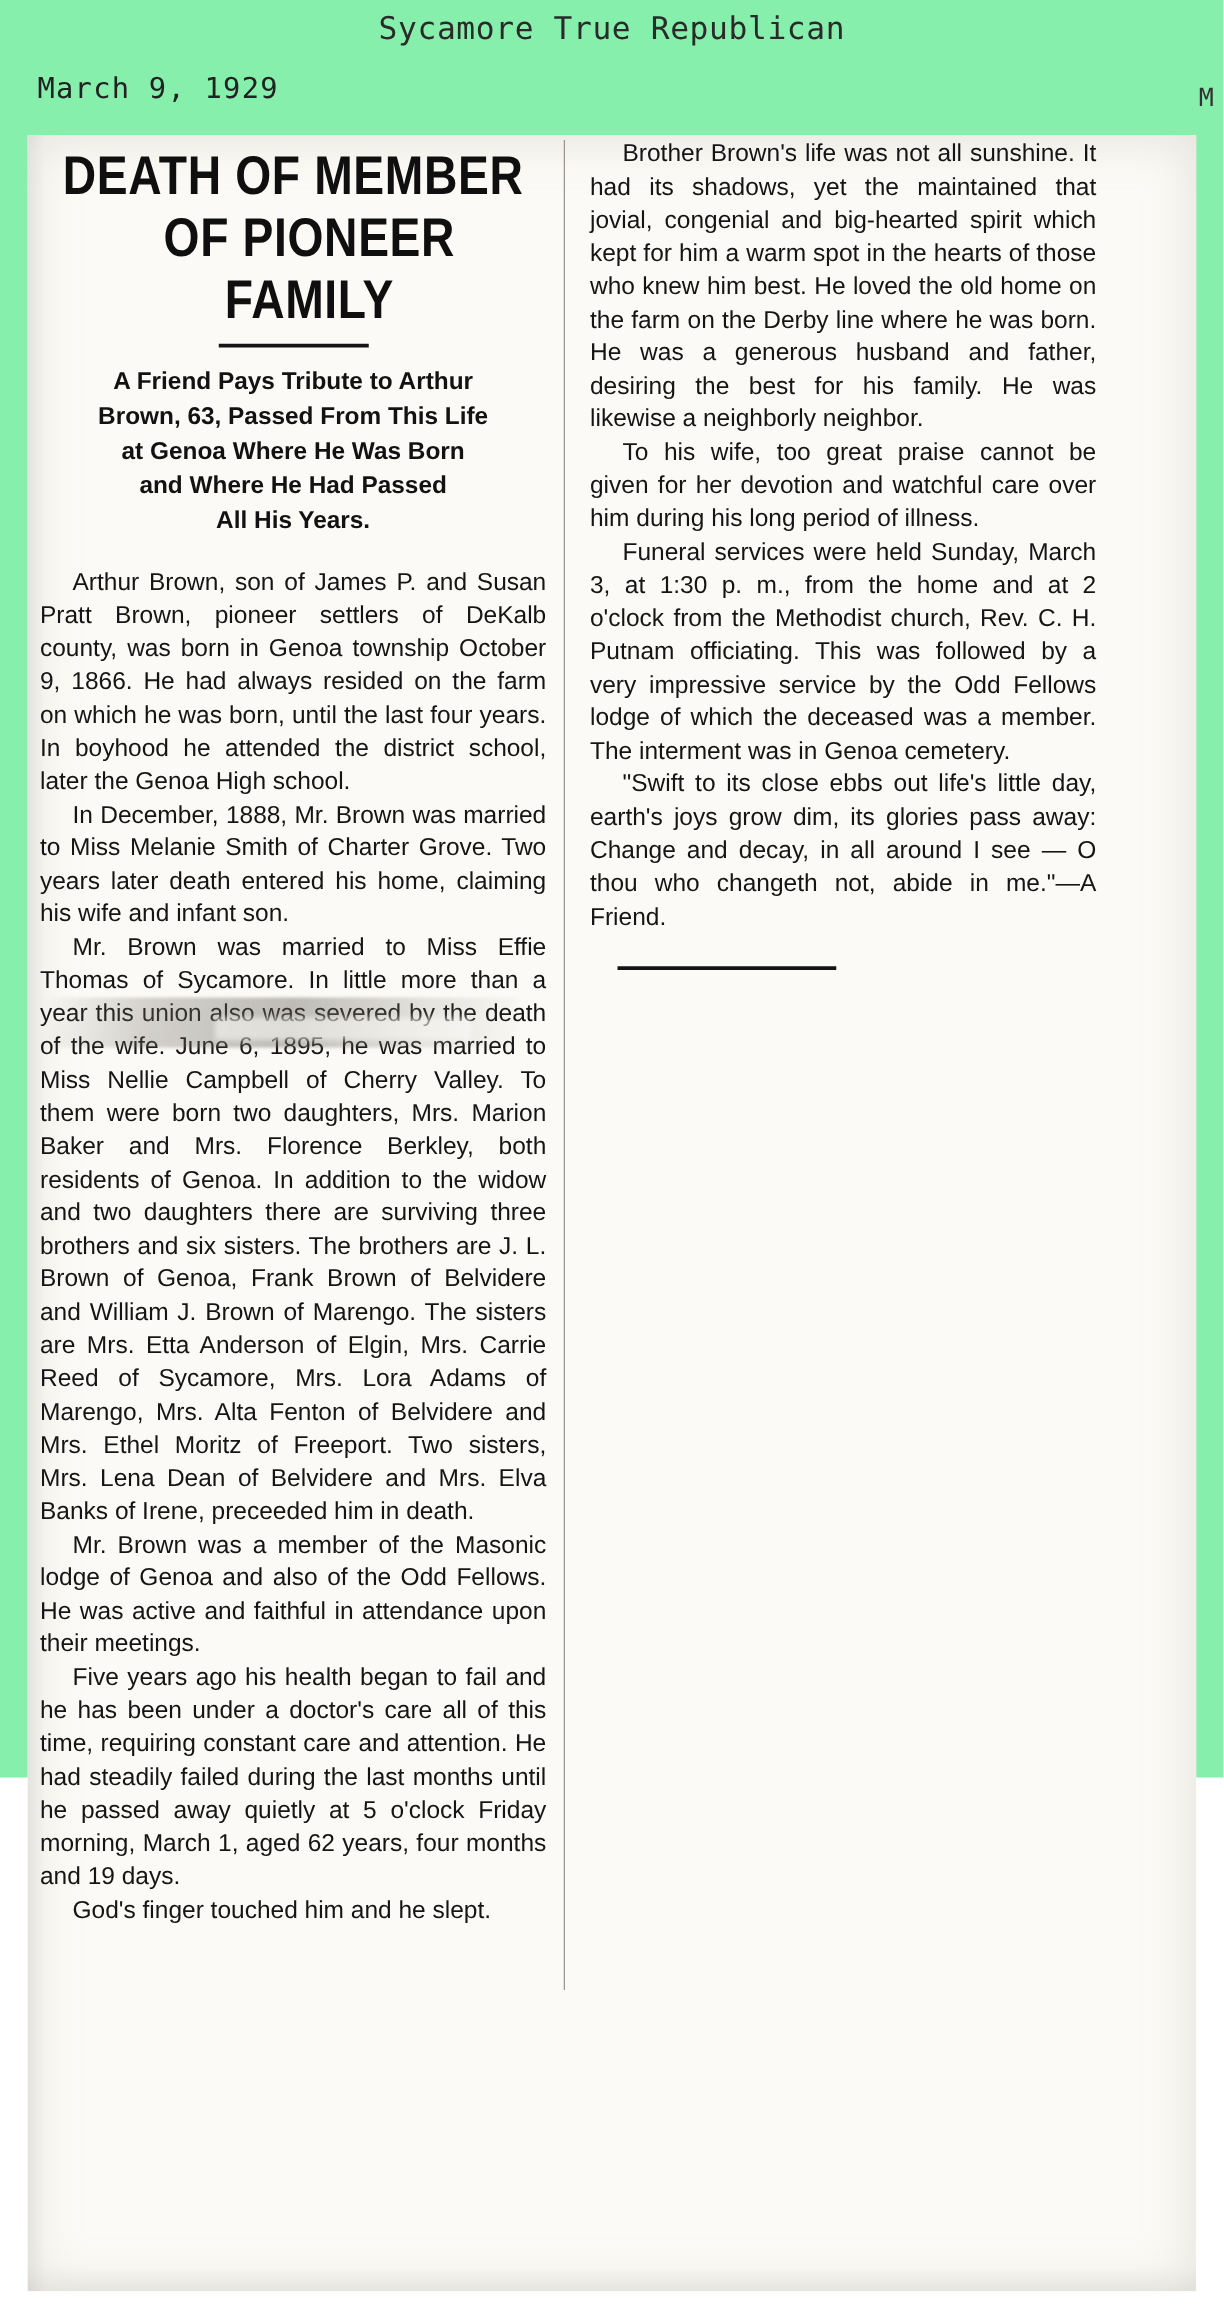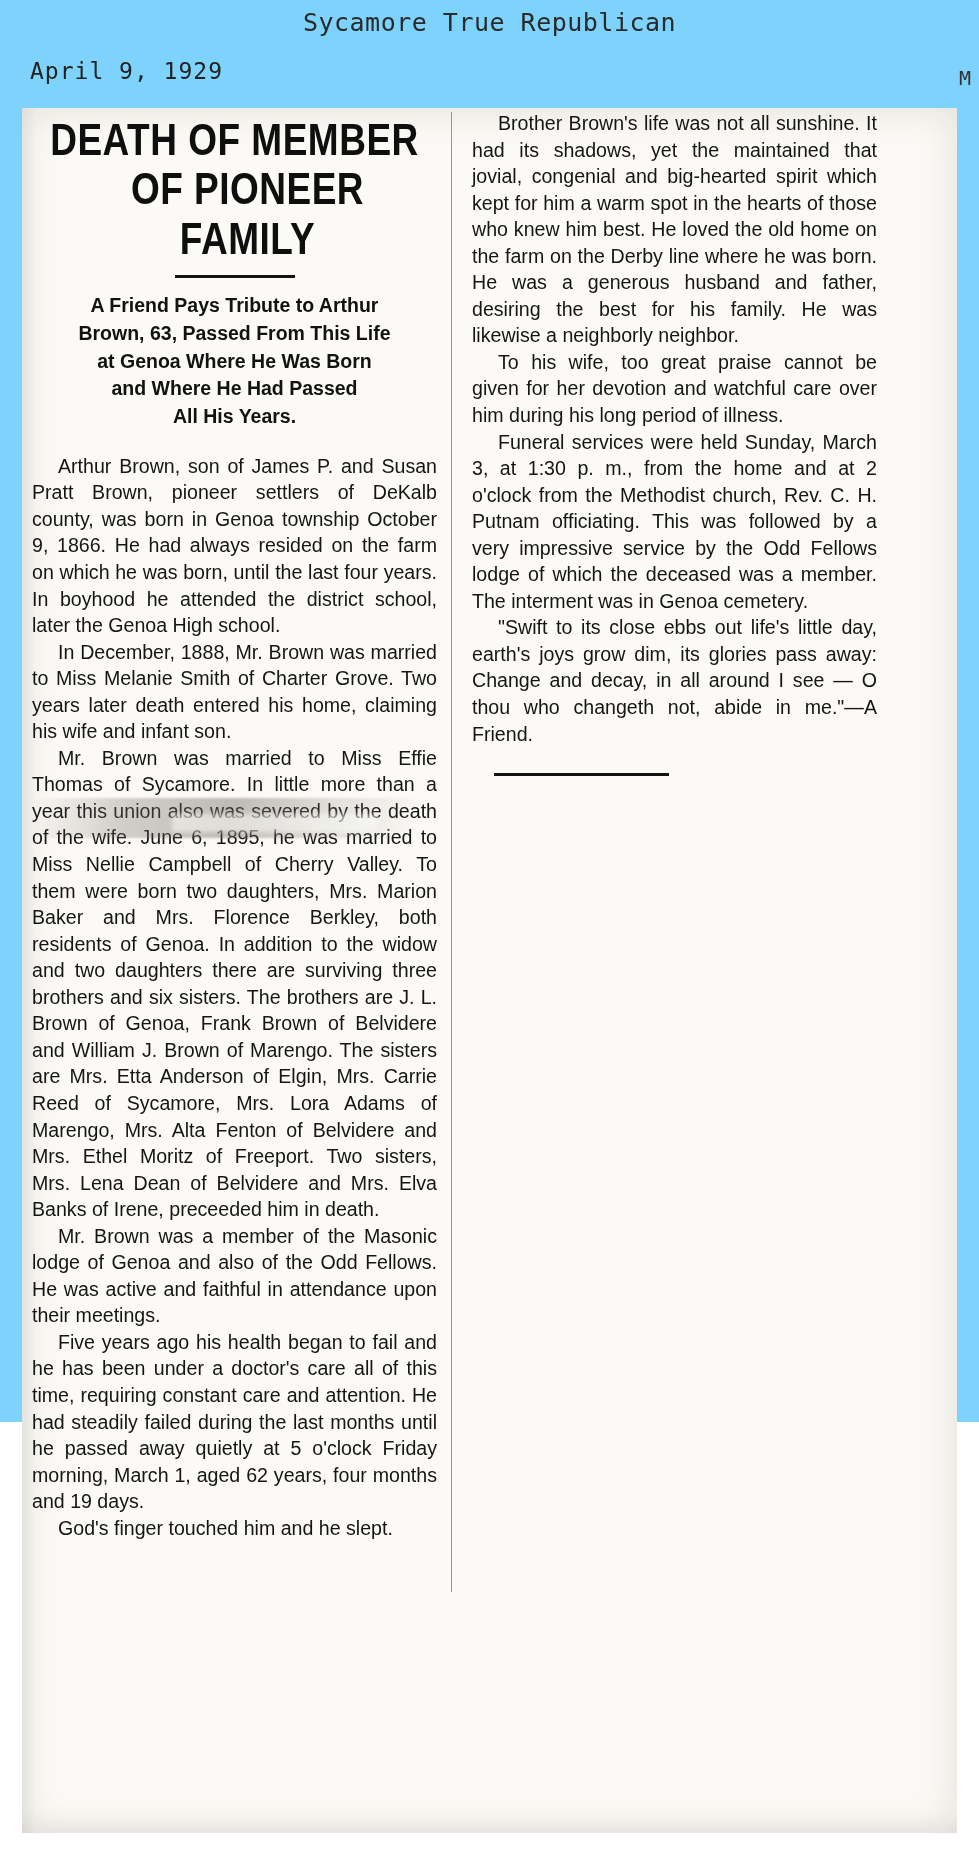--- a/index.html
+++ b/index.html
@@ -13,21 +13,21 @@
     font-family: "DejaVu Sans", sans-serif;
     color: #1a1a1a;
     position: relative;
     overflow: hidden;
   }
 
   .page {
     position: relative;
     width: 979px;
     height: 1422px;
-    background: #7dd3fc;
+    background: #86efac;
   }
 
   
   .masthead {
     position: absolute;
     top: 8px;
     left: 0;
     width: 100%;
     text-align: center;
     font-family: "DejaVu Sans Mono", monospace;
@@ -167,21 +167,21 @@
                 linear-gradient(0deg, rgba(0,0,0,0.03) 0px, rgba(0,0,0,0.0) 20px);
     pointer-events: none;
   }
 </style>
 </head>
 <body>
 
 <div class="page">
 
   <div class="masthead">Sycamore True Republican</div>
-  <div class="dateline">April 9, 1929</div>
+  <div class="dateline">March 9, 1929</div>
   <div class="corner-mark">M</div>
 
   <div class="clipping">
 
     <div class="rule-vert"></div>
 
     <div class="col col-left">
 
       <div class="headline">
         <span class="l1">DEATH OF MEMBER</span>

